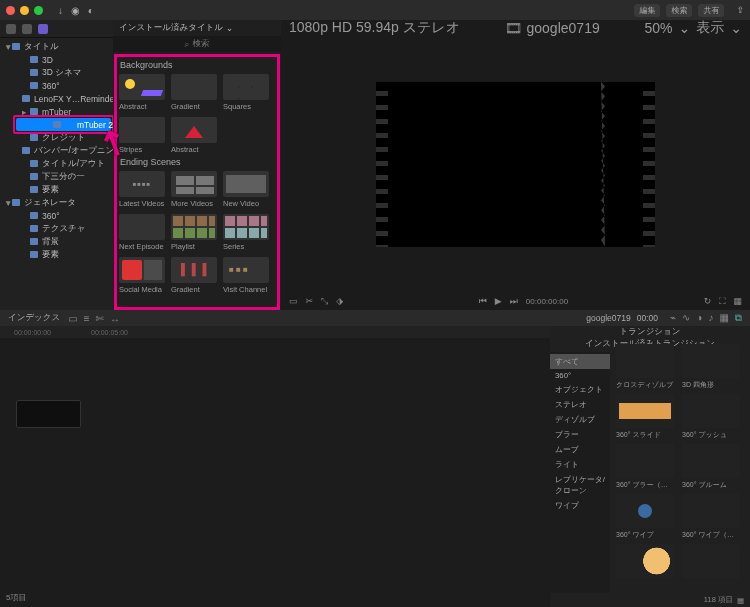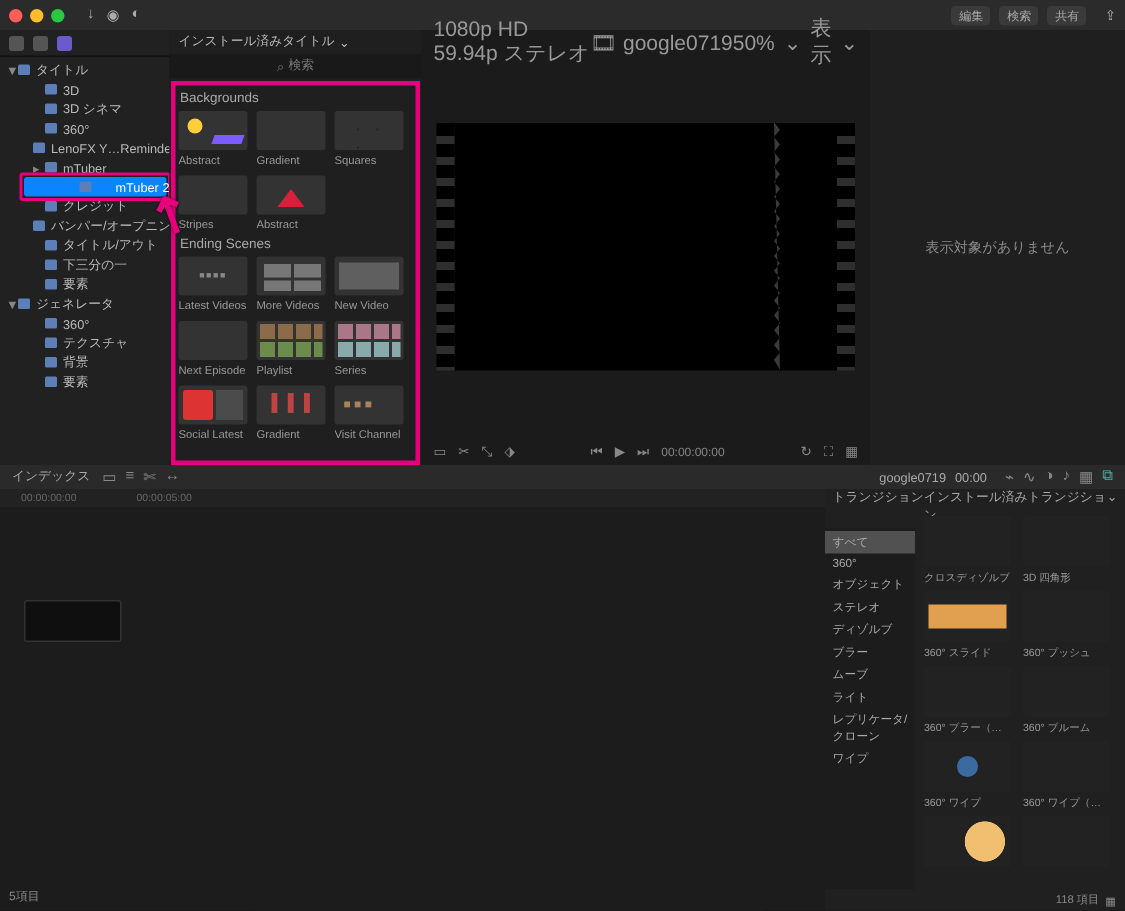--- a/index.html
+++ b/index.html
@@ -118,21 +118,21 @@
   .lower { flex:1; display:flex; background:#1a1a1a; }
   .timeline { flex:1; position:relative; background:#1c1c1c; }
   .ruler { height:12px; background:#222; display:flex; gap:40px; padding-left:14px; align-items:center; }
   .ruler span { color:#666; font-size:7px; }
   .tl-body { position:absolute; top:12px; left:0; right:0; bottom:0; }
   .tl-clip { position:absolute; top:62px; left:16px; width:65px; height:28px; background:#0f0f0f; border:1px solid #333; border-radius:2px;}
   .status { position:absolute; left:6px; bottom:4px; color:#888; font-size:8px;}
 
   
   .trans { width: 200px; background:#202020; display:flex; flex-direction:column; }
-  .trans-top { height:14px; display:flex; align-items:flex-start; padding:0 5px; color:#aaa; font-size:8.5px;}
+  .trans-top { height:14px; display:flex; align-items:center; padding:0 5px; color:#aaa; font-size:8.5px;flex-direction:column;}
   .trans-top span:first-child { flex-shrink:0; }
   .trans-top .fill{ flex:1;}
   .trans-body { flex:1; display:flex; overflow:hidden;}
   .trans-cat { width:60px; background:#1c1c1c; padding:2px 0;margin-top:12px;}
   .trans-cat div { font-size:7.8px; color:#aaa; padding:2px 5px; cursor:default;}
   .trans-cat div.sel { background:#515151; }
   .trans-grid { flex:1; padding:4px 6px; overflow:auto;}
   .trans-grid::-webkit-scrollbar{width:0;}
   .tg-row { display:flex; gap:8px; margin-bottom:4px;}
   .tg-item { width:58px; }
@@ -331,21 +331,21 @@
           <div class="thumb">
             <div class="img es-pl"></div>
             <div class="lbl">Playlist</div>
           </div>
           <div class="thumb">
             <div class="img es-se"></div>
             <div class="lbl">Series</div>
           </div>
           <div class="thumb">
             <div class="img es-sm"></div>
-            <div class="lbl">Social Latest</div>
+            <div class="lbl">Social Media</div>
           </div>
           <div class="thumb">
             <div class="img es-sub"></div>
             <div class="lbl">Gradient</div>
           </div>
           <div class="thumb">
             <div class="img es-vc"></div>
             <div class="lbl">Visit Channel</div>
           </div>
         </div>
@@ -382,23 +382,20 @@
       <span>▶</span>
       <span>⏭</span>
       <span style="font-size:8px;color:#888">00:00:00:00</span>
       <div class="spacer"></div>
       <span>↻</span>
       <span>⛶</span>
       <span>▦</span>
     </div>
   </div>
 
-  <div class="inspector">
-    <span>表示対象がありません</span>
-  </div>
 </div>
 
 <div class="toolbar">
   <span>インデックス</span>
   <div class="t-icons">
     <span>▭</span>
     <span>≡</span>
     <span>✄</span>
     <span>↔</span>
   </div>

